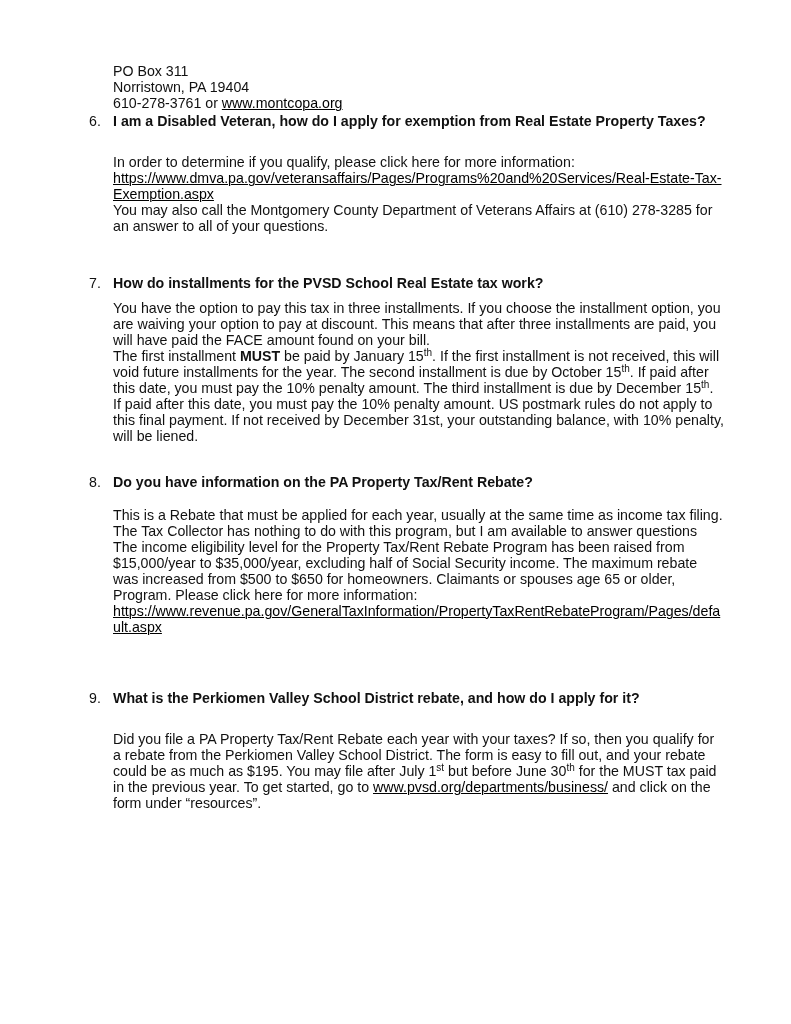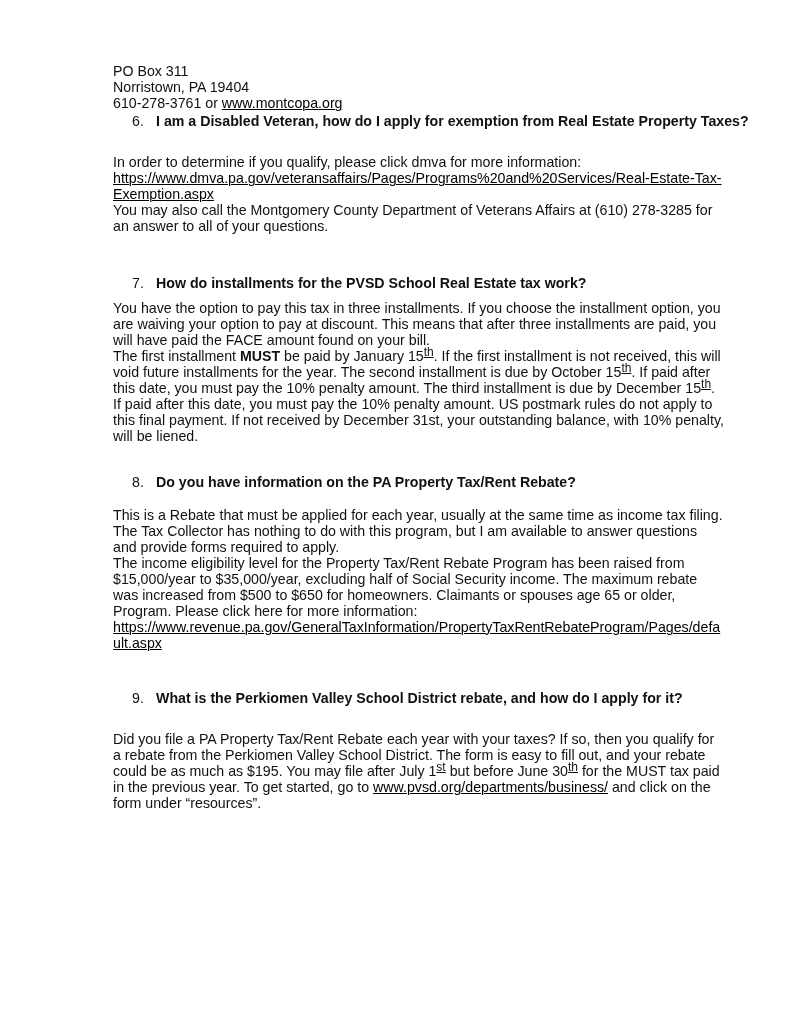--- a/index.html
+++ b/index.html
@@ -35,51 +35,49 @@
       text-decoration: underline;
       text-decoration-thickness: 1px;
       text-underline-offset: 1px;
     }
     .q {
       position: absolute;
       left: 89px;
       width: 660px;
       font-weight: bold;
       white-space: nowrap;
-      margin-left: 43px;
     }
     .q .num {
       display: inline-block;
       width: 24px;
       font-weight: normal;
     }
     b, .strong { font-weight: bold; margin-top: 35px; }
     sup {
-      font-size: 12px;
+      font-size: 10px;
       line-height: 0;
       vertical-align: 5px;
-      text-decoration: underline;
     }
   </style>
 </head>
 <body>
 
 <div class="page">
 
   <div class="block" style="top:63px;">
     <span class="line">PO Box 311</span>
     <span class="line">Norristown, PA  19404</span>
     <span class="line"><span>610-278-3761 or </span><a class="link">www.montcopa.org</a></span>
   </div>
 
   <div class="q" style="top:113px;">
     <span class="num">6.</span><span>I am a Disabled Veteran, how do I apply for exemption from Real Estate Property Taxes?</span>
   </div>
   <div class="block" style="top:154px;">
-    <span class="line">In order to determine if you qualify, please click dmva for more information:</span>
+    <span class="line">In order to determine if you qualify, please click here for more information:</span>
     <a class="line link">https://www.dmva.pa.gov/veteransaffairs/Pages/Programs%20and%20Services/Real-Estate-Tax-</a>
     <a class="line link">Exemption.aspx</a>
     <span class="line">You may also call the Montgomery County Department of Veterans Affairs at (610) 278-3285 for</span>
     <span class="line">an answer to all of your questions.</span>
   </div>
 
   <div class="q" style="top:275px;">
     <span class="num">7.</span><span>How do installments for the PVSD School Real Estate tax work?</span>
   </div>
   <div class="block" style="top:300px;">
@@ -93,21 +91,20 @@
     <span class="line">this final payment. If not received by December 31st, your outstanding balance, with 10% penalty,</span>
     <span class="line">will be liened.</span>
   </div>
 
   <div class="q" style="top:474px;">
     <span class="num">8.</span><span>Do you have information on the PA Property Tax/Rent Rebate?</span>
   </div>
   <div class="block" style="top:507px;">
     <span class="line">This is a Rebate that must be applied for each year, usually at the same time as income tax filing.</span>
     <span class="line">The Tax Collector has nothing to do with this program, but I am available to answer questions</span>
-    <span class="line">and provide forms required to apply.</span>
     <span class="line">The income eligibility level for the Property Tax/Rent Rebate Program has been raised from</span>
     <span class="line">$15,000/year to $35,000/year, excluding half of Social Security income. The maximum rebate</span>
     <span class="line">was increased from $500 to $650 for homeowners. Claimants or spouses age 65 or older,</span>
     <span class="line">Program. Please click here for more information:</span>
     <a class="line link">https://www.revenue.pa.gov/GeneralTaxInformation/PropertyTaxRentRebateProgram/Pages/defa</a>
     <a class="line link">ult.aspx</a>
   </div>
 
   <div class="q" style="top:690px;">
     <span class="num">9.</span><span>What is the Perkiomen Valley School District rebate, and how do I apply for it?</span>

